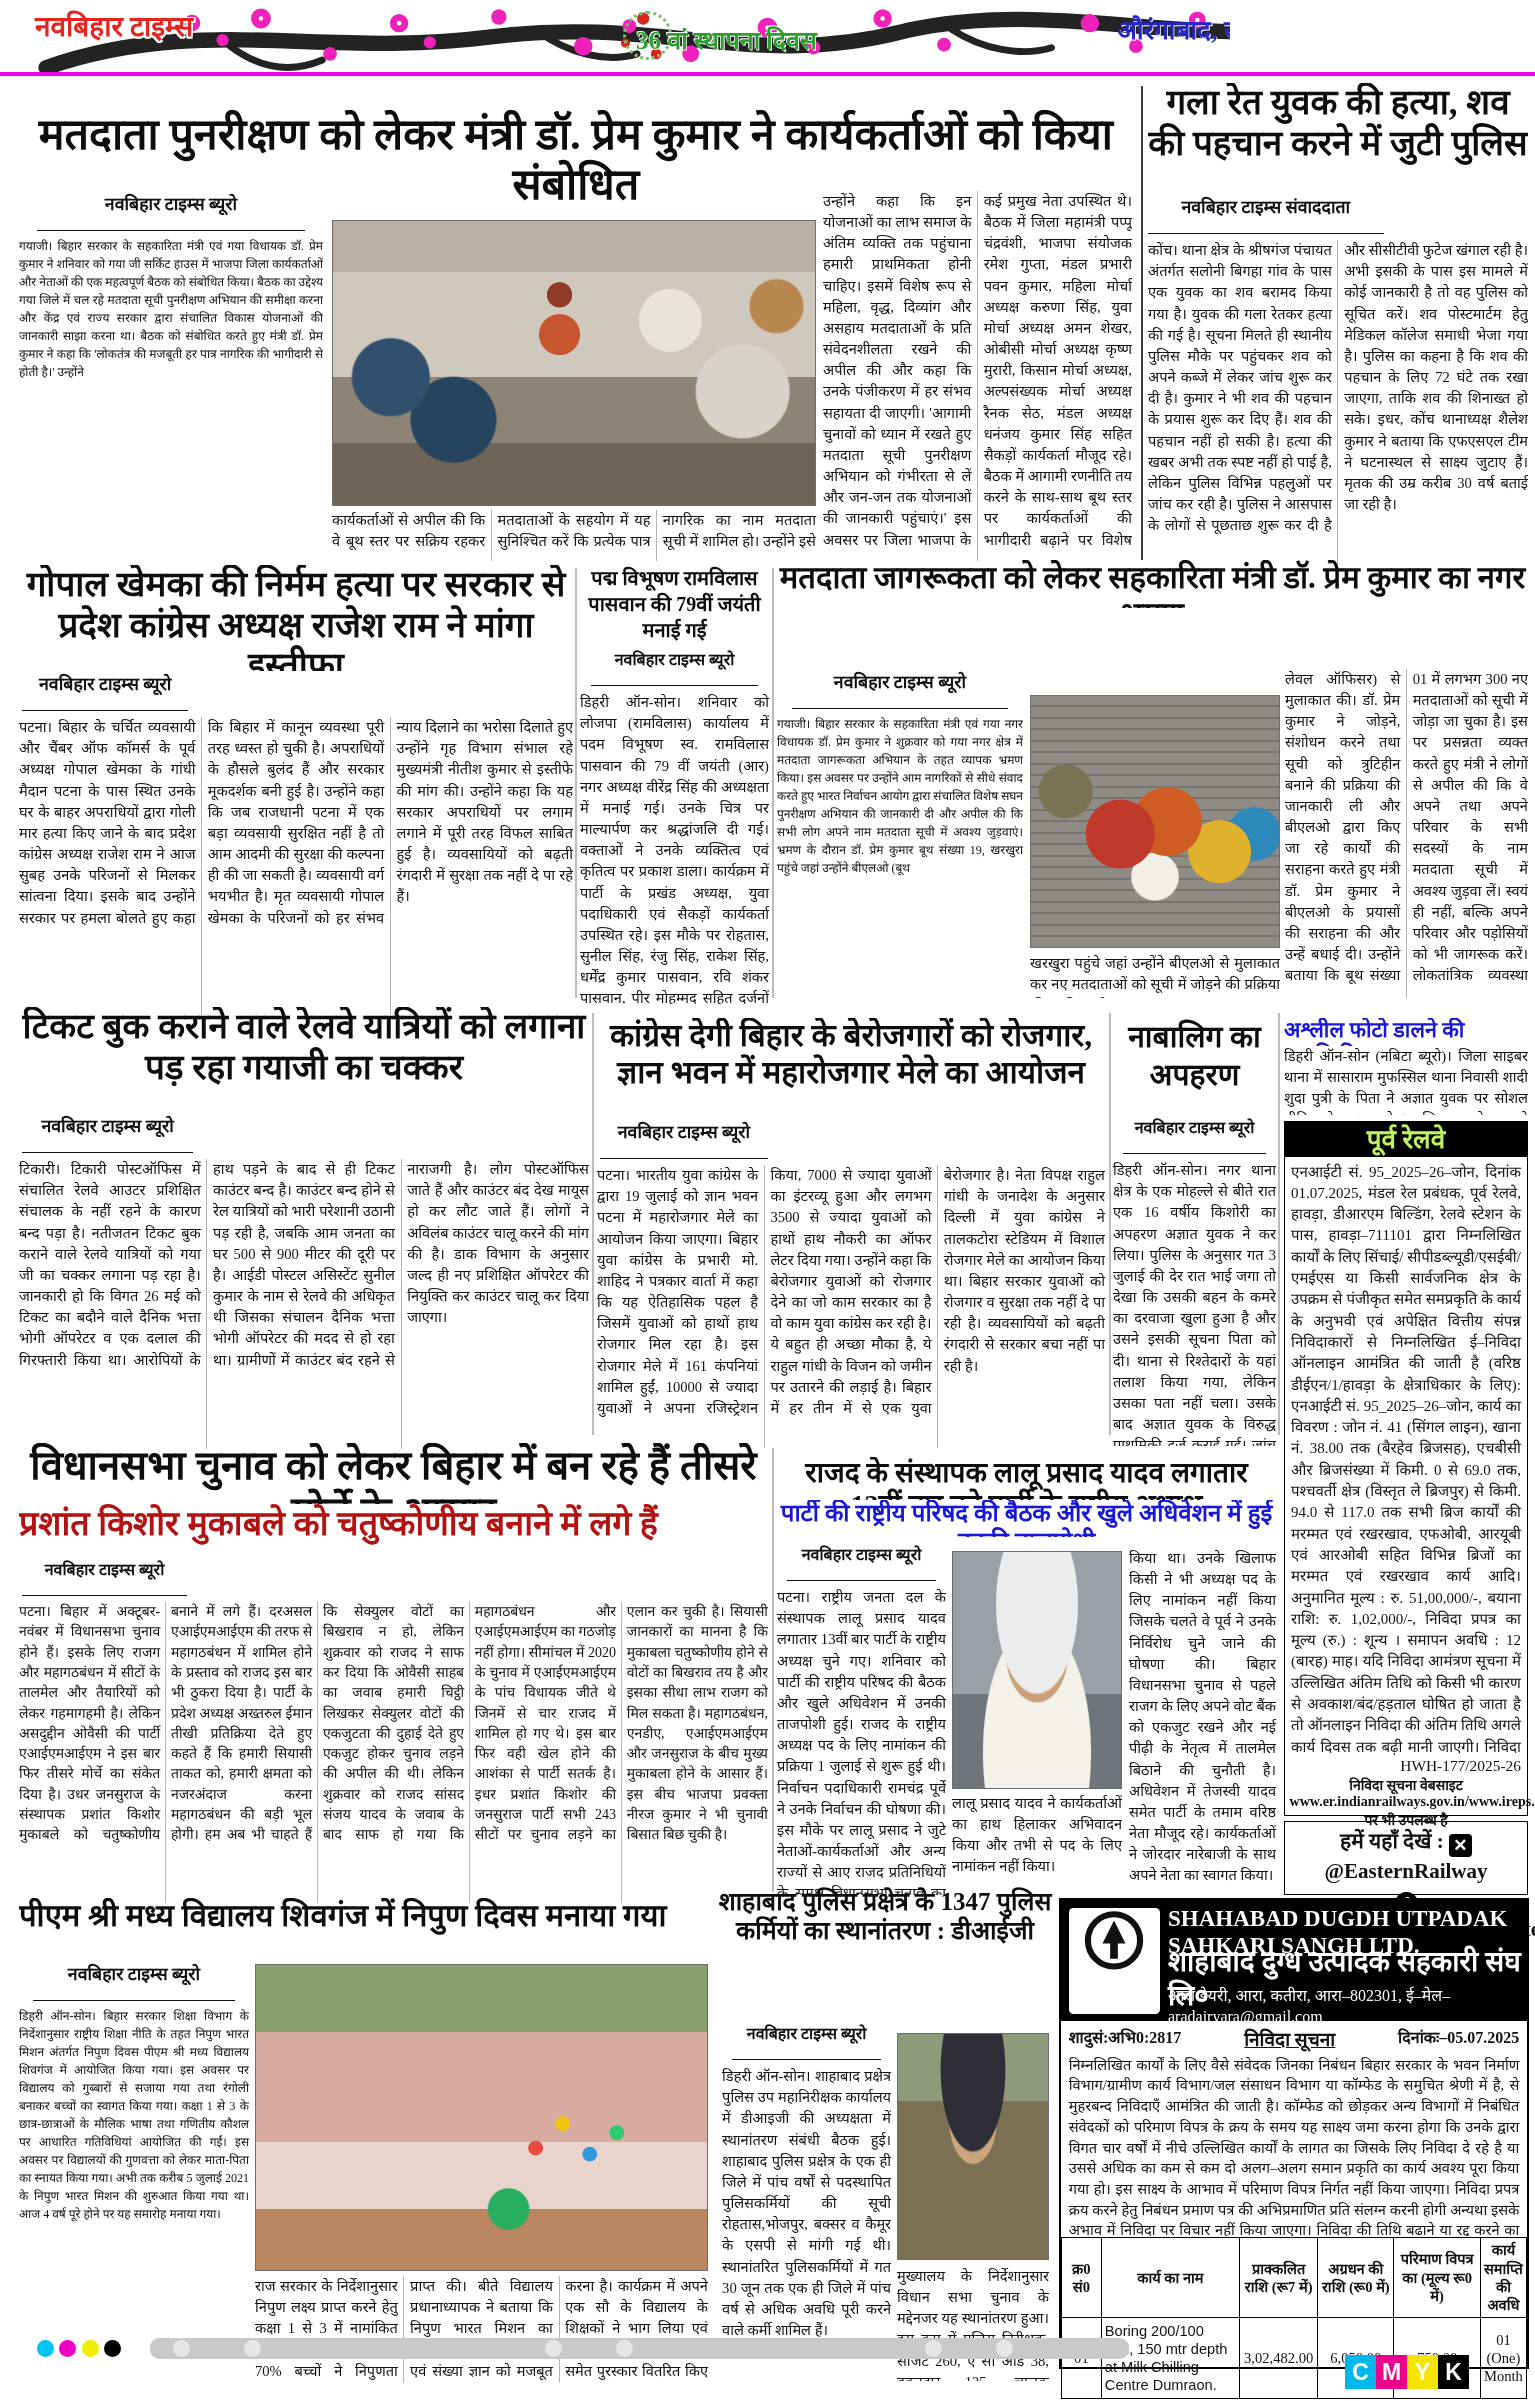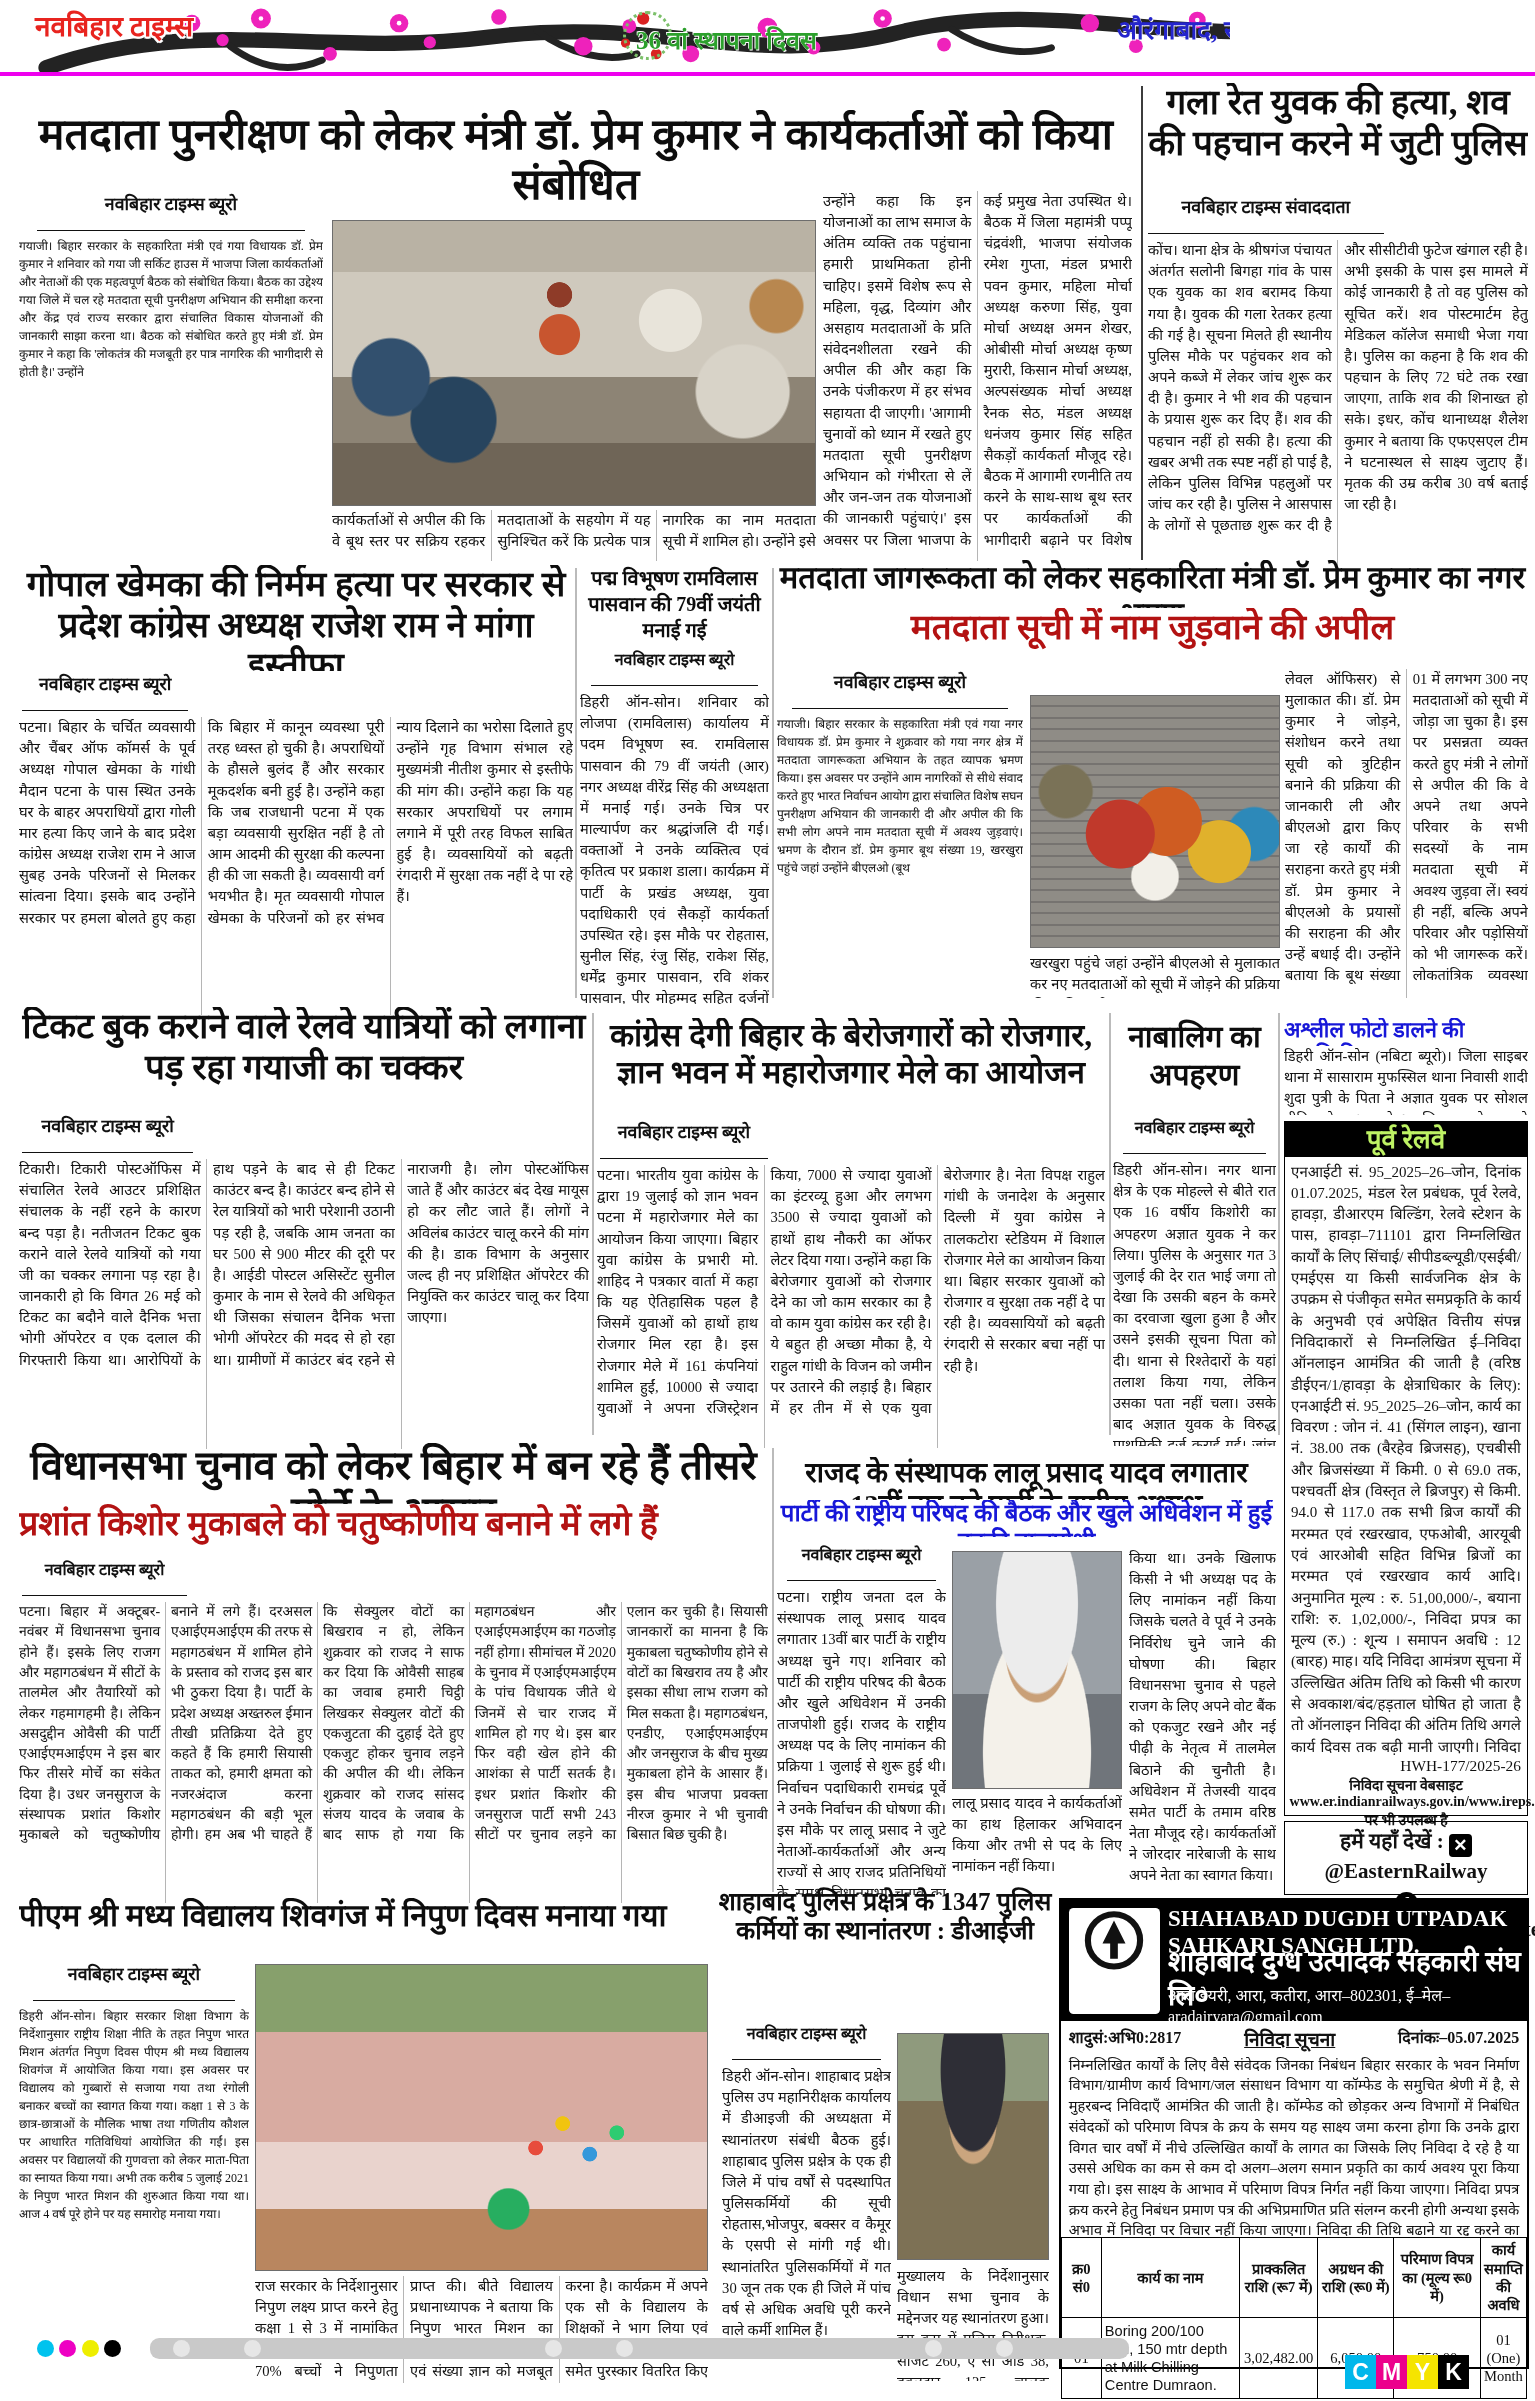--- a/index.html
+++ b/index.html
@@ -165,21 +165,20 @@
 <div class="abs" style="left:580px;top:565px;width:189px;height:436px;">
   <div class="hl" style="font-size:20px;height:83px;line-height:1.3;">पद्म विभूषण रामविलास पासवान की 79वीं जयंती मनाई गई</div>
   <div class="byline" style="font-size:16px;">नवबिहार टाइम्स ब्यूरो</div>
   <div class="body small" style="height:312px;">डिहरी ऑन-सोन। शनिवार को लोजपा (रामविलास) कार्यालय में पदम विभूषण स्व. रामविलास पासवान की 79 वीं जयंती (आर) नगर अध्यक्ष वीरेंद्र सिंह की अध्यक्षता में मनाई गई। उनके चित्र पर माल्यार्पण कर श्रद्धांजलि दी गई। वक्ताओं ने उनके व्यक्तित्व एवं कृतित्व पर प्रकाश डाला। कार्यक्रम में पार्टी के प्रखंड अध्यक्ष, युवा पदाधिकारी एवं सैकड़ों कार्यकर्ता उपस्थित रहे। इस मौके पर रोहतास, सुनील सिंह, रंजु सिंह, राकेश सिंह, धर्मेंद्र कुमार पासवान, रवि शंकर पासवान, पीर मोहम्मद सहित दर्जनों महिला पुरुष उपस्थित रहे।</div>
 </div>
 <div class="vrule" style="left:575px;top:568px;height:430px;background:#bbb;"></div>
 <div class="vrule" style="left:772px;top:568px;height:430px;background:#bbb;"></div>
 
 <div class="abs" style="left:777px;top:560px;width:751px;height:441px;">
   <div class="hl" style="font-size:31px;height:48px;">मतदाता जागरूकता को लेकर सहकारिता मंत्री डॉ. प्रेम कुमार का नगर भ्रमण</div>
-  <div class="hl red" style="font-size:35px;height:54px;">मतदाता सूची में नाम जुड़वाने की अपील</div>
   <div class="abs" style="left:0;top:109px;width:246px;height:329px;overflow:hidden;">
     <div class="byline">नवबिहार टाइम्स ब्यूरो</div>
     <div class="body">गयाजी। बिहार सरकार के सहकारिता मंत्री एवं गया नगर विधायक डॉ. प्रेम कुमार ने शुक्रवार को गया नगर क्षेत्र में मतदाता जागरूकता अभियान के तहत व्यापक भ्रमण किया। इस अवसर पर उन्होंने आम नागरिकों से सीधे संवाद करते हुए भारत निर्वाचन आयोग द्वारा संचालित विशेष सघन पुनरीक्षण अभियान की जानकारी दी और अपील की कि सभी लोग अपने नाम मतदाता सूची में अवश्य जुड़वाएं। भ्रमण के दौरान डॉ. प्रेम कुमार बूथ संख्या 19, खरखुरा पहुंचे जहां उन्होंने बीएलओ (बूथ</div>
   </div>
   <div class="abs photo photo-handover" style="left:253px;top:135px;width:250px;height:253px;"></div>
   <div class="abs body small" style="left:253px;top:393px;width:250px;height:45px;">खरखुरा पहुंचे जहां उन्होंने बीएलओ से मुलाकात कर नए मतदाताओं को सूची में जोड़ने की प्रक्रिया की प्रगति जानी।</div>
   <div class="abs body small cols2" style="left:508px;top:109px;width:243px;height:329px;">लेवल ऑफिसर) से मुलाकात की। डॉ. प्रेम कुमार ने जोड़ने, संशोधन करने तथा सूची को त्रुटिहीन बनाने की प्रक्रिया की जानकारी ली और बीएलओ द्वारा किए जा रहे कार्यों की सराहना करते हुए मंत्री डॉ. प्रेम कुमार ने बीएलओ के प्रयासों की सराहना की और उन्हें बधाई दी। उन्होंने बताया कि बूथ संख्या 01 में लगभग 300 नए मतदाताओं को सूची में जोड़ा जा चुका है। इस पर प्रसन्नता व्यक्त करते हुए मंत्री ने लोगों से अपील की कि वे अपने तथा अपने परिवार के सभी सदस्यों के नाम मतदाता सूची में अवश्य जुड़वा लें। स्वयं ही नहीं, बल्कि अपने परिवार और पड़ोसियों को भी जागरूक करें। लोकतांत्रिक व्यवस्था की असली ताकत मतदाताओं की भागीदारी में निहित है और हर नागरिक को चाहिए कि वह समय रहते अपने दस्तावेजों की जांच करवा कर सूची में नाम दर्ज करवाए। डॉ. प्रेम कुमार का यह भ्रमण मतदाता जागरूकता की दिशा में एक प्रभावशाली प्रयास माना जा रहा है।</div>
 </div>
 
 <div class="abs" style="left:19px;top:1007px;width:570px;height:430px;">

